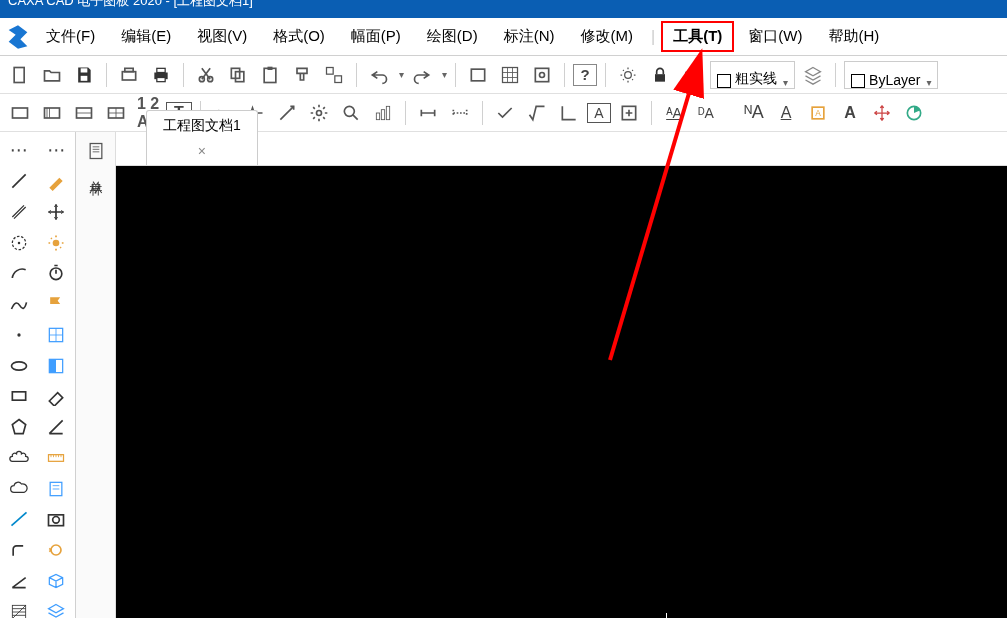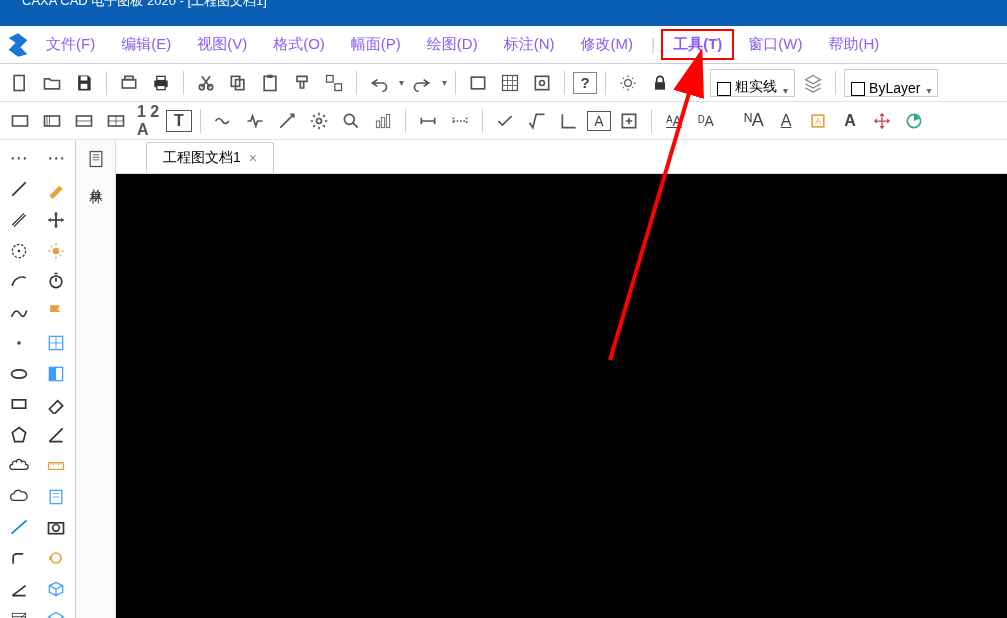--- a/index.html
+++ b/index.html
@@ -1,22 +1,22 @@
 <!DOCTYPE html>
 <html><head>
 <meta charset="utf-8">
 <style>
 * { margin:0; padding:0; box-sizing:border-box; font-family:"Microsoft YaHei","SimSun",sans-serif; }
 body { width:1007px; height:618px; overflow:hidden; background:#f0f0f0; position:relative; }
 
-.titlebar { height:26px; background:#0a5eb3; color:#fff; font-size:13px; padding-left:22px; line-height:1px; overflow:hidden; }
+.titlebar { height:18px; background:#0a5eb3; color:#fff; font-size:13px; padding-left:8px; line-height:1px; overflow:hidden; }
 
 .menubar { height:38px; background:#fff; display:flex; align-items:center; padding:2px 4px; gap:2px; border-bottom:1px solid #d0d0d0;}
 .app-logo { width:28px; height:28px; display:flex; align-items:center; justify-content:center; color:#1976d2; font-size:20px; }
-.menu-item { padding:4px 10px; font-size:15px; color:#8b5cf6; cursor:pointer; border:2px solid transparent; }
+.menu-item { padding:4px 10px; font-size:15px; color:#000000; cursor:pointer; border:2px solid transparent; }
 .menu-item.highlighted { border:2px solid #ff0000;font-weight:bold; }
 .menu-sep { color:#ccc; padding:0 4px; }
 
 .toolbar-row { height:38px; background:#fff; display:flex; align-items:center; padding:2px 6px; gap:4px; border-bottom:1px solid #e0e0e0; }
 .tbtn { width:28px; height:28px; display:flex; align-items:center; justify-content:center; color:#444; cursor:pointer; border:1px solid transparent; font-size:18px; }
 .tbtn svg { width:20px; height:20px; }
 .tsep { width:1px; height:24px; background:#d0d0d0; margin:0 4px; }
 .drop-btn { display:flex; align-items:flex-end; height:28px; border:1px solid #ccc; padding:0 6px; cursor:pointer; background:#fff; font-size:14px; gap:4px; }
 .swatch { width:14px; height:14px; border:1px solid #000; background:#fff; }
 .arrow-d { font-size:10px; margin-left:2px; color:#666; }
@@ -27,21 +27,21 @@
 .palette-col .tbtn { width:30px; height:30px; }
 .palette-col .yellow { color:#e6a23c; }
 .palette-col .blue { color:#409eff; }
 
 .mid-strip { width:40px; background:#fafafa; border-right:1px solid #ddd; display:flex; flex-direction:column; align-items:center; padding-top:6px; gap:6px; }
 .mid-strip .mbtn { width:26px; height:26px; display:flex; align-items:center; justify-content:center; color:#555; cursor:pointer; }
 .vtext { writing-mode:vertical-rl; font-size:13px; color:#333; letter-spacing:2px; }
 
 .canvas-wrap { flex:1; background:#fff; display:flex; flex-direction:column; }
 .tabbar { height:34px; background:#fff; display:flex; align-items:flex-end; padding-left:30px; border-bottom:1px solid #ddd; }
-.tab { background:#fff; border:1px solid #ccc; border-bottom:none; padding:6px 16px 6px 16px; font-size:14px; display:flex; align-items:center; gap:8px; border-top-left-radius:3px; border-top-right-radius:3px; }
+.tab { background:#fff; border:1px solid #ccc; border-bottom:none; padding:6px 16px 6px 16px; font-size:14px; display:flex; align-items:center; gap:8px; border-top-left-radius:3px; border-top-right-radius:3px;flex-direction:column; }
 .tab-close { color:#888; font-size:14px; cursor:pointer; }
 .canvas { flex:1; background:#000; position:relative; }
 .crosshair-v { position:absolute; width:1px; height:70px; background:#fff; left:550px; top:447px; }
 
 .red-arrow { position:absolute; pointer-events:none; }
 </style>
 </head>
 <body>
 
 <div class="titlebar">CAXA CAD 电子图板 2020 - [工程图文档1]</div>

